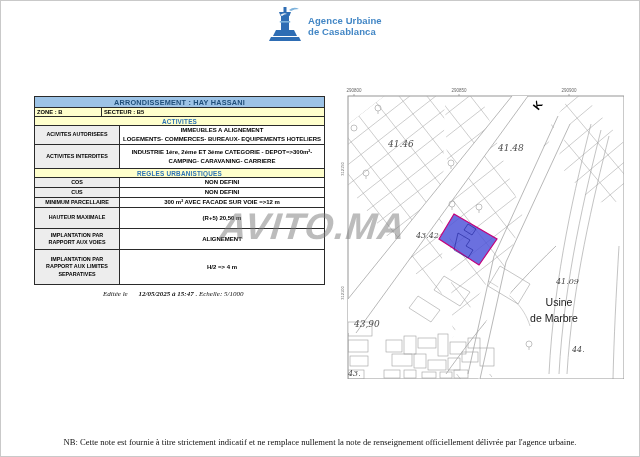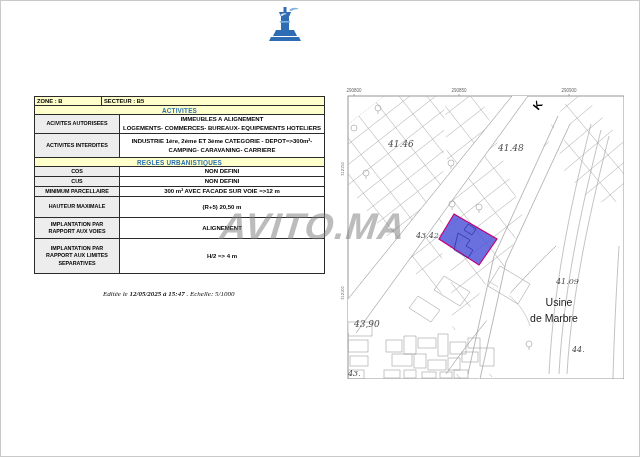--- a/index.html
+++ b/index.html
@@ -16,21 +16,21 @@
   table.info td{border:1px solid #2a2a2a;padding:0 2px;vertical-align:middle;overflow:hidden;}
   td.title{background:#9DC3E6;color:#1F4E79;font-weight:bold;font-size:7.3px;text-align:center;letter-spacing:.2px;}
   td.zonecell{background:#FFFFCC;font-weight:bold;font-size:5.8px;text-align:left;}
   td.section{background:#FFFFCC;color:#2E74B5;font-weight:bold;font-size:6.4px;text-align:center;letter-spacing:.2px;}
   td.lbl{background:#EDEDED;font-weight:bold;font-size:5.4px;text-align:center;line-height:1.35;}
   td.val{background:#fff;font-weight:bold;font-size:6px;text-align:center;line-height:1.5;}
 
   
   .edition{position:absolute;left:102px;top:289px;font-family:"Liberation Serif",serif;
            font-style:italic;font-size:7px;color:#111;white-space:nowrap;}
-  .edition b{font-weight:bold;}
+  .edition b{font-weight:bold;margin-left:9px;}
 
   
   .watermark{position:absolute;left:219px;top:205px;z-index:9;font-weight:900;font-style:italic;
              font-size:37px;letter-spacing:1px;color:rgba(122,122,122,.5);
              transform:skewX(-6deg);text-transform:uppercase;pointer-events:none;}
 
   
   svg.map{position:absolute;left:333px;top:80px;}
   .mapnum{font:italic 9px "DejaVu Serif",serif;fill:#4a4a4a;}
   .mapnum-s{font:italic 8px "DejaVu Serif",serif;fill:#4a4a4a;}
@@ -53,29 +53,36 @@
         <rect x="16.5" y="0" width="3" height="5"></rect>
         <path d="M12,5 h12 l-1.5,4 h-9 z"></path>
         <rect x="14" y="9" width="8" height="14"></rect>
         <rect x="12.8" y="14" width="10.4" height="1.6" fill="#7fb3dc"></rect>
         <path d="M9,23 h18 l3,6 H6 z"></path>
         <path d="M4,30 h28 l2,4 H2 z"></path>
       </g>
       <path d="M22,3 q5,-4 10,-1 q-5,0 -8,2 z" fill="#7fb3dc"></path>
       <path d="M13,8 q4,-3 7,-1 q-3,0 -5,2 z" fill="#ffffff" opacity="0.9"></path>
     </svg>
+    <div class="logo-text">
+      <div>Agence Urbaine</div>
+      <div>de Casablanca</div>
+    </div>
   </div>
 
   <table class="info">
     <colgroup>
         <col style="width:67px">
         <col style="width:18px">
         <col style="width:205px">
       </colgroup>
     <tbody>
+        <tr style="height:11px">
+      <td class="title" colspan="3">ARRONDISSEMENT : HAY HASSANI</td>
+    </tr>
     <tr style="height:9px">
       <td class="zonecell">ZONE : B</td>
       <td class="zonecell" colspan="2">SECTEUR : B5</td>
     </tr>
     <tr style="height:9px">
       <td class="section" colspan="3">ACTIVITES</td>
     </tr>
     <tr style="height:19px">
       <td class="lbl" colspan="2">ACIVITES AUTORISEES</td>
       <td class="val">
@@ -245,14 +252,15 @@
       <text class="mapnum-s" x="224" y="256">44.</text>
       <text class="mapnum-s" x="0" y="280">43.</text>
       <text class="maplbl" x="211" y="210" text-anchor="middle">Usine</text>
       <text class="maplbl" x="206" y="226" text-anchor="middle">de Marbre</text>
       <text class="kglyph" transform="rotate(-52 191 9)" x="186" y="12">K</text>
     </g>
   </svg>
 
   <div class="watermark">AVITO.ma</div>
 
+  <div class="footer-note">NB: Cette note est fournie à titre strictement indicatif et ne remplace nullement la note de renseignement officiellement délivrée par l'agence urbaine.</div>
 
 </div>
 
 </body></html>

